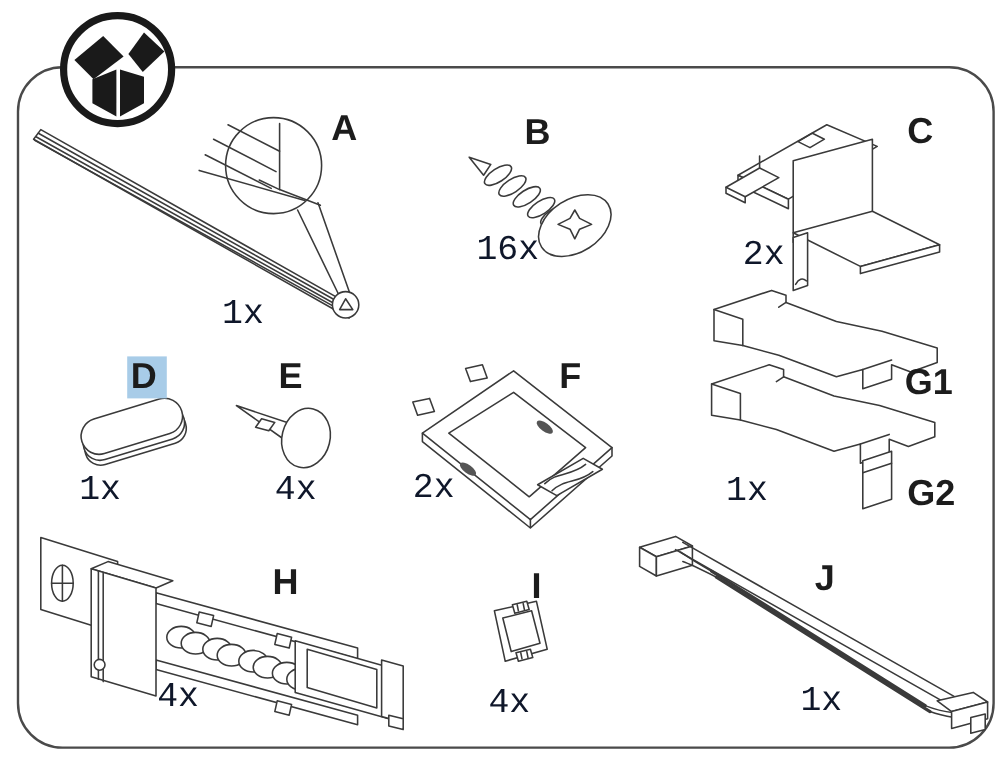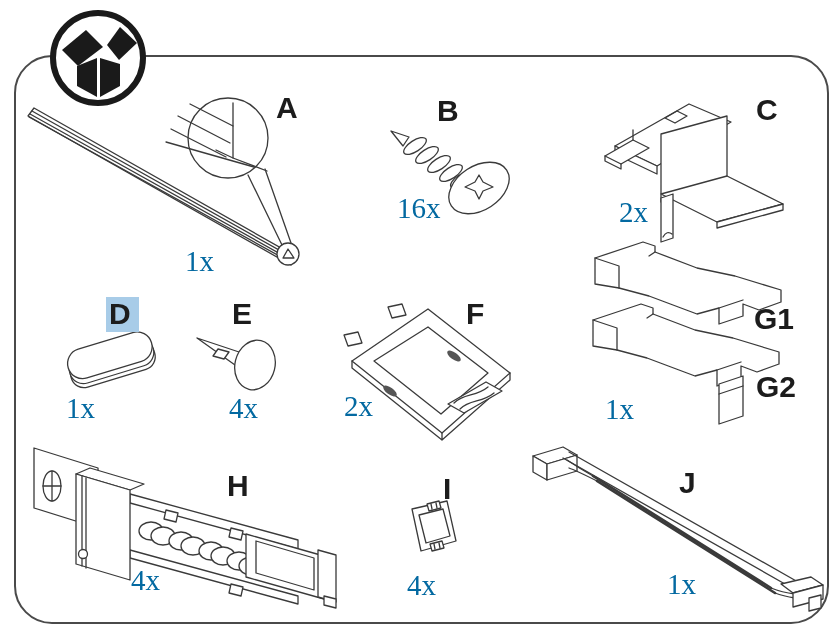--- a/index.html
+++ b/index.html
@@ -3,22 +3,22 @@
 <meta charset="utf-8">
 <style>
   html,body{margin:0;padding:0;background:#ffffff;}
   #stage{position:relative;width:839px;height:635px;background:#ffffff;overflow:hidden;
          font-family:"Liberation Sans",sans-serif;}
   #panel{position:absolute;left:14px;top:55px;width:811px;height:565px;
          border:2px solid #4a4a4a;border-radius:38px;background:#ffffff;}
   .part{position:absolute;}
   .lbl{position:absolute;font-weight:bold;font-size:30px;line-height:1;color:#1c1c1c;
        font-family:"Liberation Sans",sans-serif;white-space:nowrap;}
-  .qty{position:absolute;font-size:29px;line-height:1;color:#0369a1;
-       font-family:Liberation Serif, serif;white-space:nowrap;}
+  .qty{position:absolute;font-size:29px;line-height:1;color:#0f172a;
+       font-family:Liberation Mono, monospace;white-space:nowrap;}
   .hl{padding:2px 8px 3px 3px;}
   svg{overflow:visible;}
   .ln{fill:none;stroke:#3a3a3a;stroke-width:1.3;stroke-linejoin:round;stroke-linecap:round;}
   .fw{fill:#ffffff;stroke:#3a3a3a;stroke-width:1.3;stroke-linejoin:round;}
   .fb{fill:#1a1a1a;stroke:none;}
   .bold{stroke-width:2.6;}
 </style>
 </head>
 <body>
 
@@ -122,21 +122,21 @@
     <path class="ln" d="M10,22 L34,30 L34,52 M70,16 L64,20 M134,72 L158,64"></path>
 
     <g transform="translate(-2,62)">
       <path class="fw" d="M10,48 L10,22 L58,6 L70,10 L70,16 L112,32 L150,40 L196,54 L196,66 L174,74 L158,68 L158,80 L134,88 L134,72 L112,78 L64,60 L34,52 Z"></path>
       <path class="ln" d="M10,22 L34,30 L34,52 M70,16 L64,20 M134,72 L158,64"></path>
       <polygon class="fw" points="136,86 160,78 160,118 136,126"></polygon>
       <line class="ln" x1="136" y1="96" x2="160" y2="88"></line>
     </g>
   </svg>
   <span class="lbl" style="left:754px;top:304px">G1</span>
-  <span class="lbl" style="left:756px;top:372px">G2</span>
+  <span class="lbl" style="left:756px;top:397px">G2</span>
   <span class="qty" style="left:605px;top:395px">1x</span>
 
   <svg class="part" style="left:18px;top:438px" width="322" height="170" viewBox="0 0 322 170">
     <polygon class="fw" points="16,10 80,30 80,90 16,70"></polygon>
     <ellipse class="fw" cx="34" cy="48" rx="9" ry="15"></ellipse>
     <line class="ln" x1="25" y1="48" x2="43" y2="48"></line>
     <line class="ln" x1="34" y1="33" x2="34" y2="63"></line>
 
     <polygon class="fw" points="112,56 280,102 280,111 112,65"></polygon>
     <polygon class="fw" points="112,112 280,158 280,166 112,120"></polygon>

